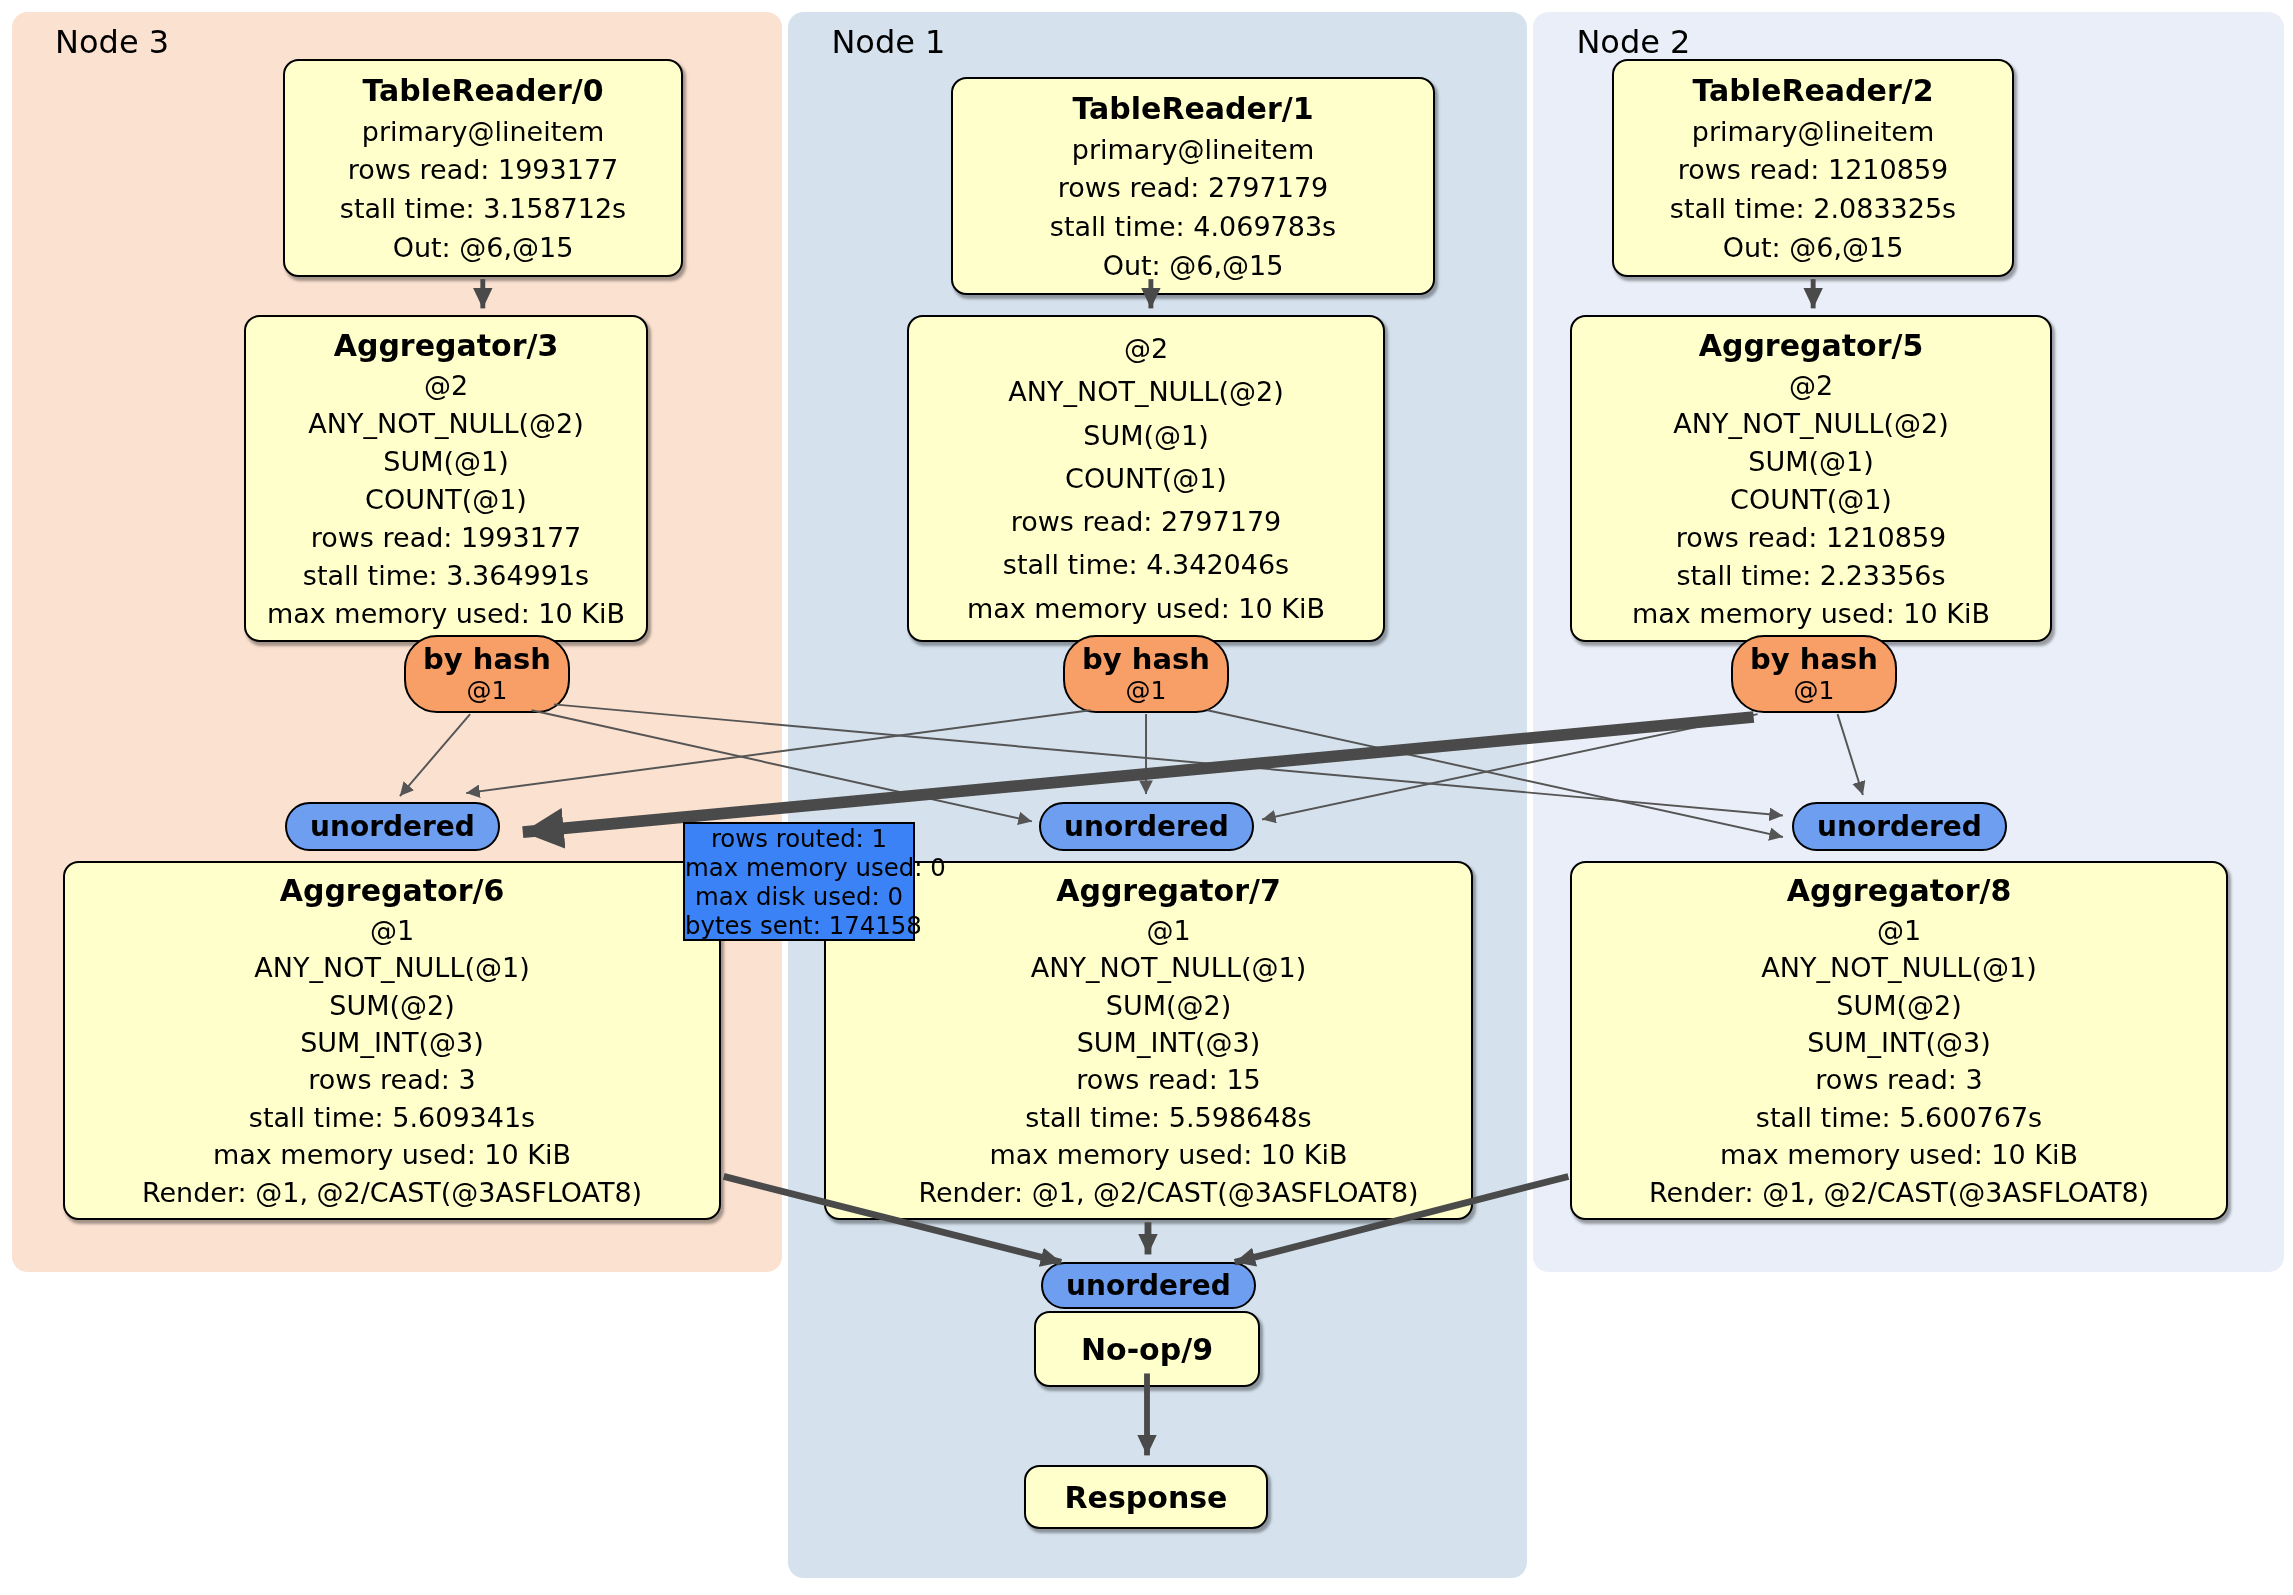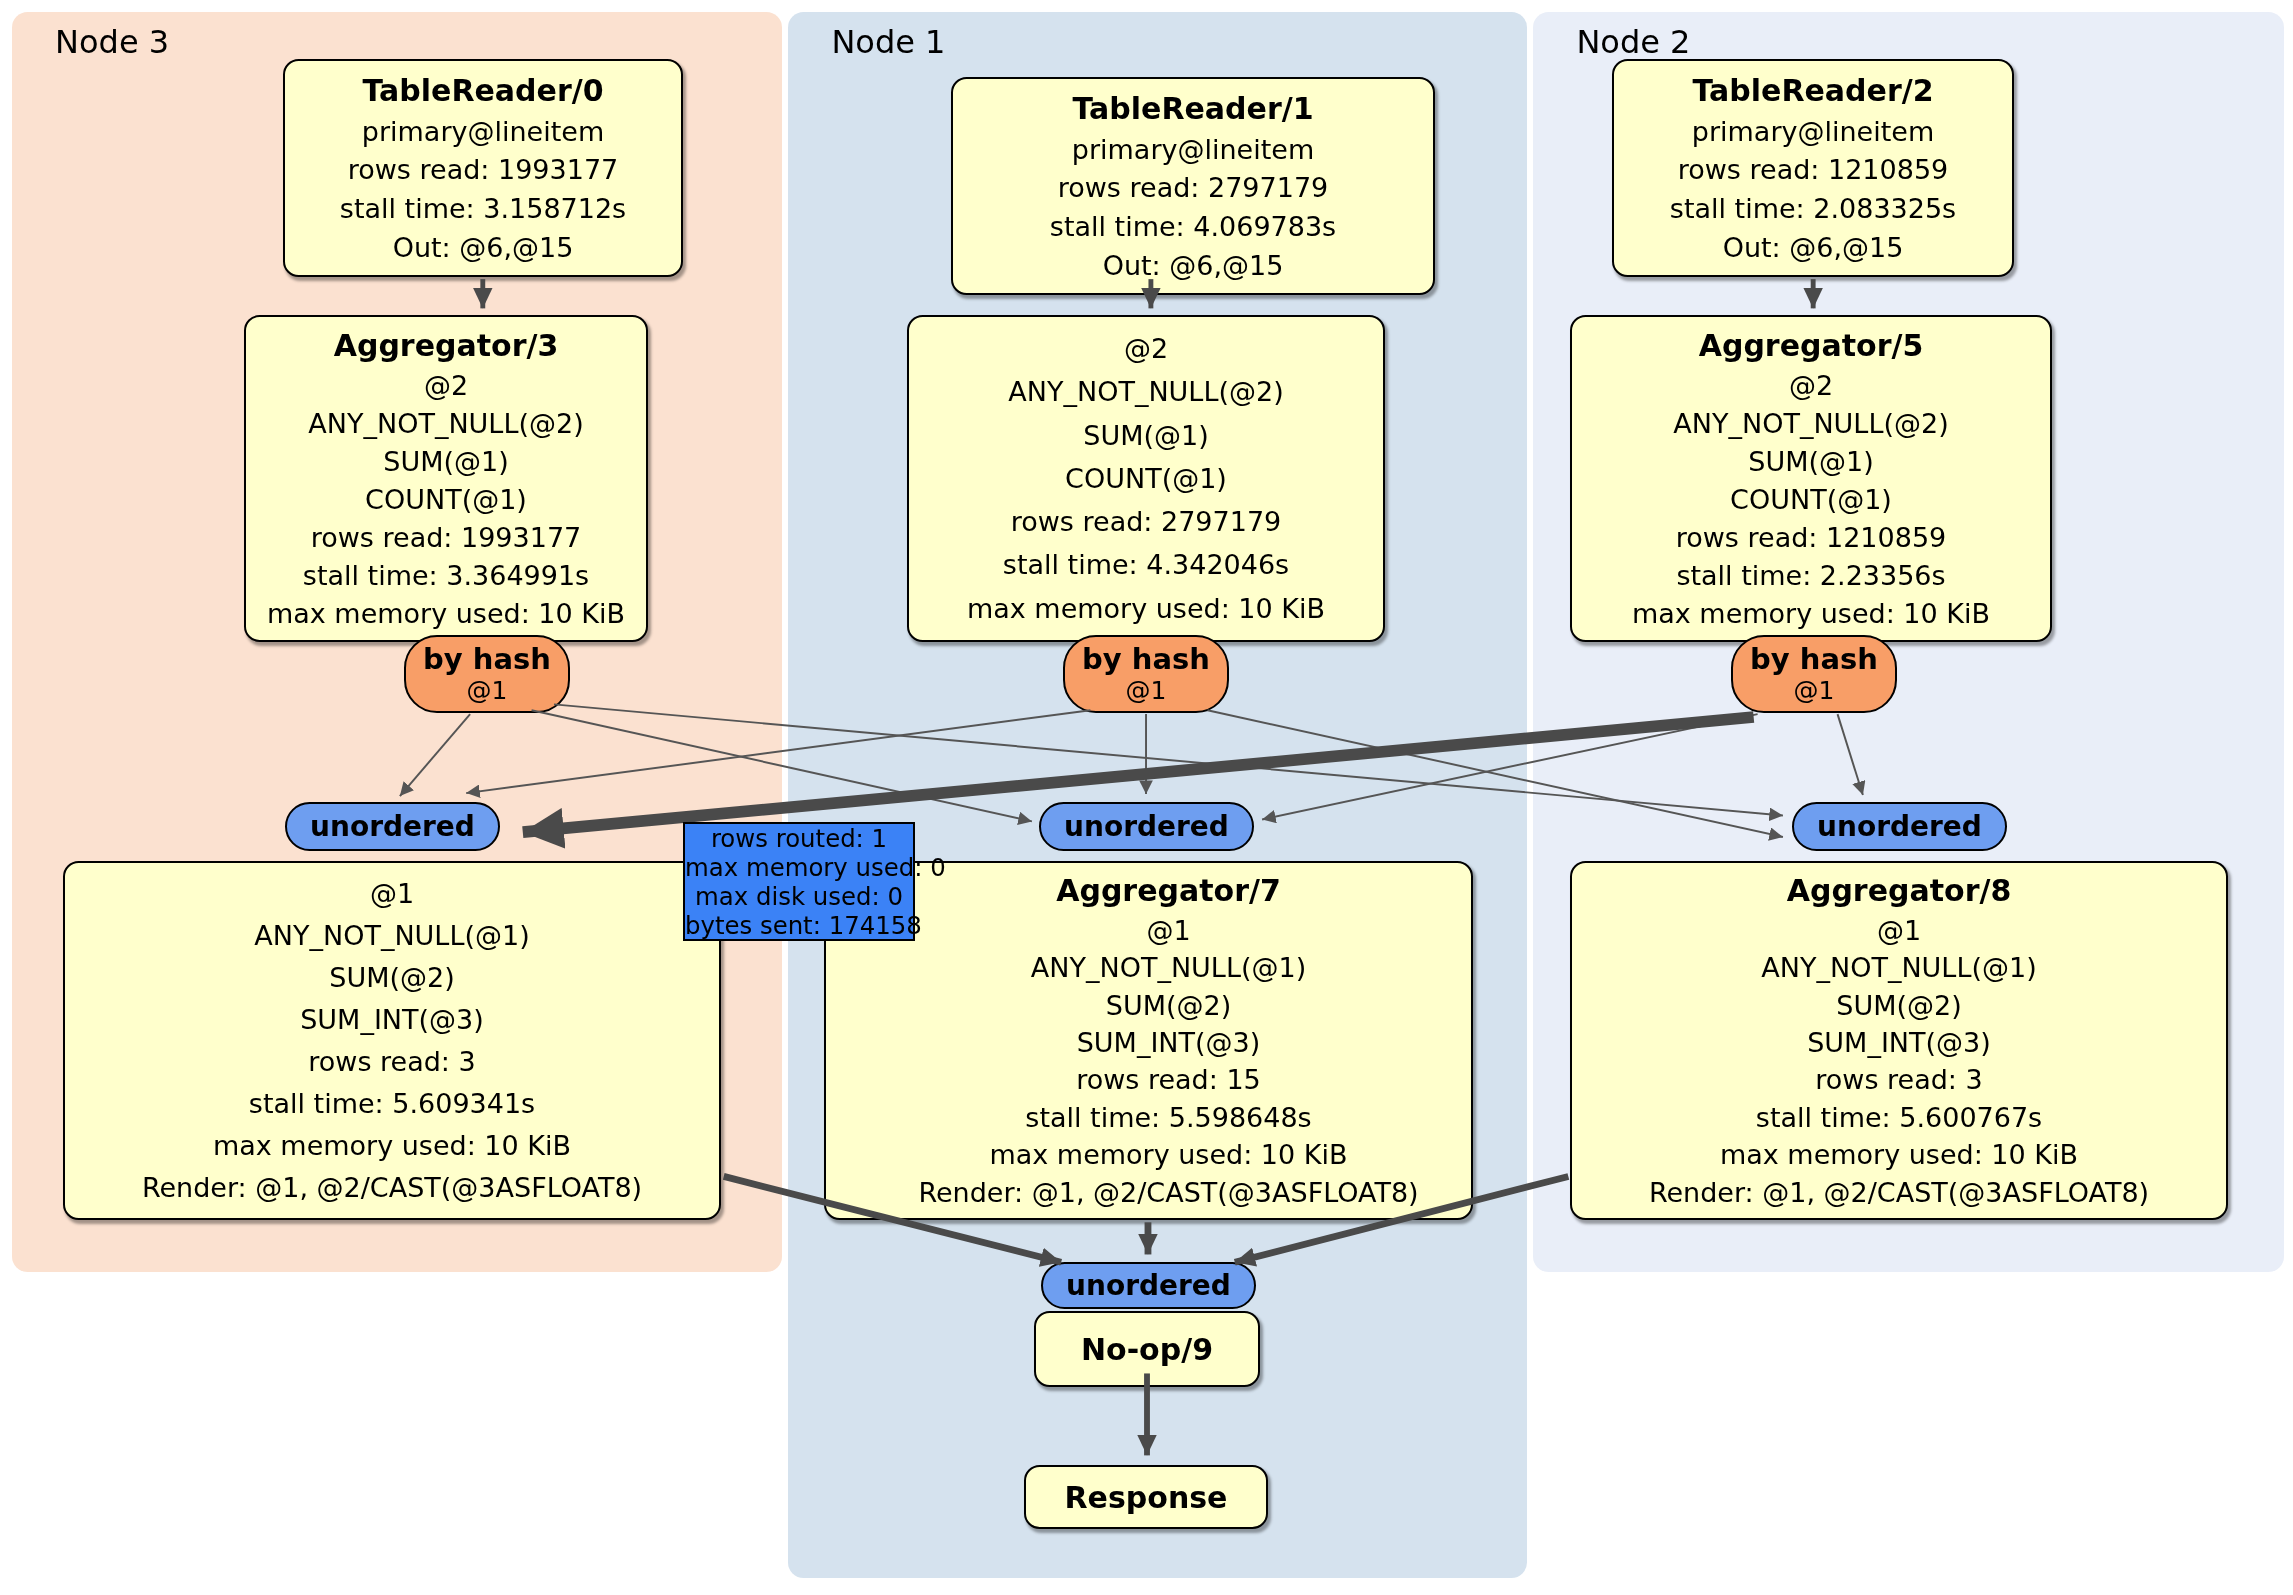--- a/index.html
+++ b/index.html
@@ -116,20 +116,21 @@
     <div class="line">@2</div>
     <div class="line">ANY_NOT_NULL(@2)</div>
     <div class="line">SUM(@1)</div>
     <div class="line">COUNT(@1)</div>
     <div class="line">rows read: 1210859</div>
     <div class="line">stall time: 2.23356s</div>
     <div class="line">max memory used: 10 KiB</div>
   </div>
 
   <div class="proc" id="agg6">
+    <div class="title">Aggregator/6</div>
     <div class="line">@1</div>
     <div class="line">ANY_NOT_NULL(@1)</div>
     <div class="line">SUM(@2)</div>
     <div class="line">SUM_INT(@3)</div>
     <div class="line">rows read: 3</div>
     <div class="line">stall time: 5.609341s</div>
     <div class="line">max memory used: 10 KiB</div>
     <div class="line">Render: @1, @2/CAST(@3ASFLOAT8)</div>
   </div>
   <div class="proc" id="agg7">

